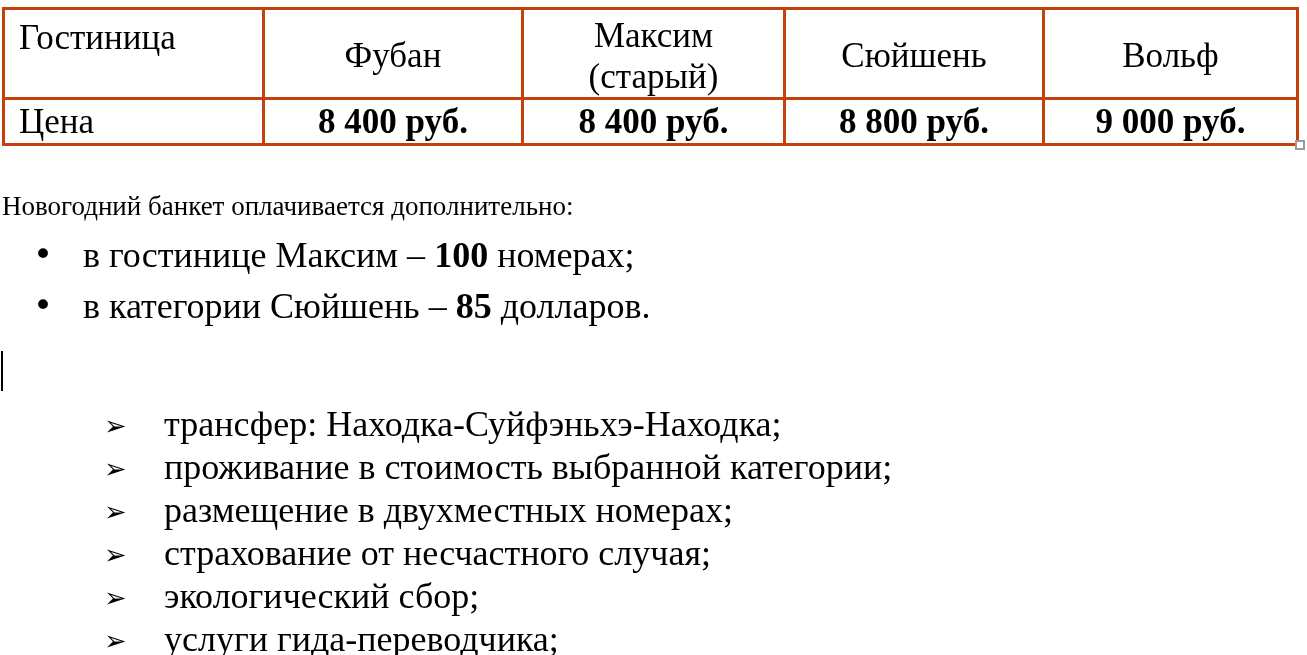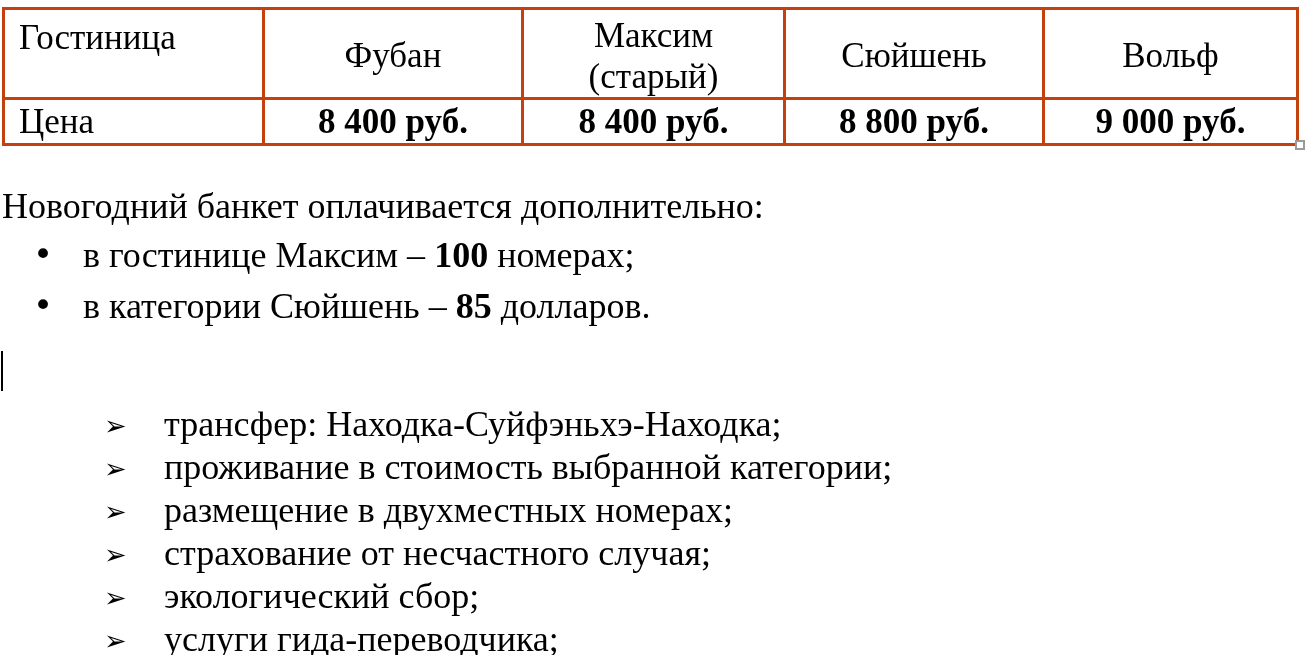--- a/index.html
+++ b/index.html
@@ -29,21 +29,21 @@
   .cell-price  { vertical-align:middle; text-align:center; font-weight:bold; }
 
   .resize-handle {
     position:absolute; left:1295px; top:140px;
     width:10px; height:10px;
     background:#ffffff;
     border:2px solid #9a9a9a;
   }
 
   
-  .para { position:absolute; font-size:36px; white-space:nowrap; line-height:40px; }
+  .para { position:absolute; font-size:27px; white-space:nowrap; line-height:40px; }
   #banquet-intro { left:2px; top:186px; }
   #included-intro { left:4px; top:358px; }
 
   .bullet-item { position:absolute; left:83px; font-size:36px; white-space:nowrap; line-height:40px; }
   .bullet-item .dot {
     position:absolute; left:-50px; top:-1px;
     font-family:"DejaVu Sans",sans-serif; font-size:34px;
   }
 
   .caret {

